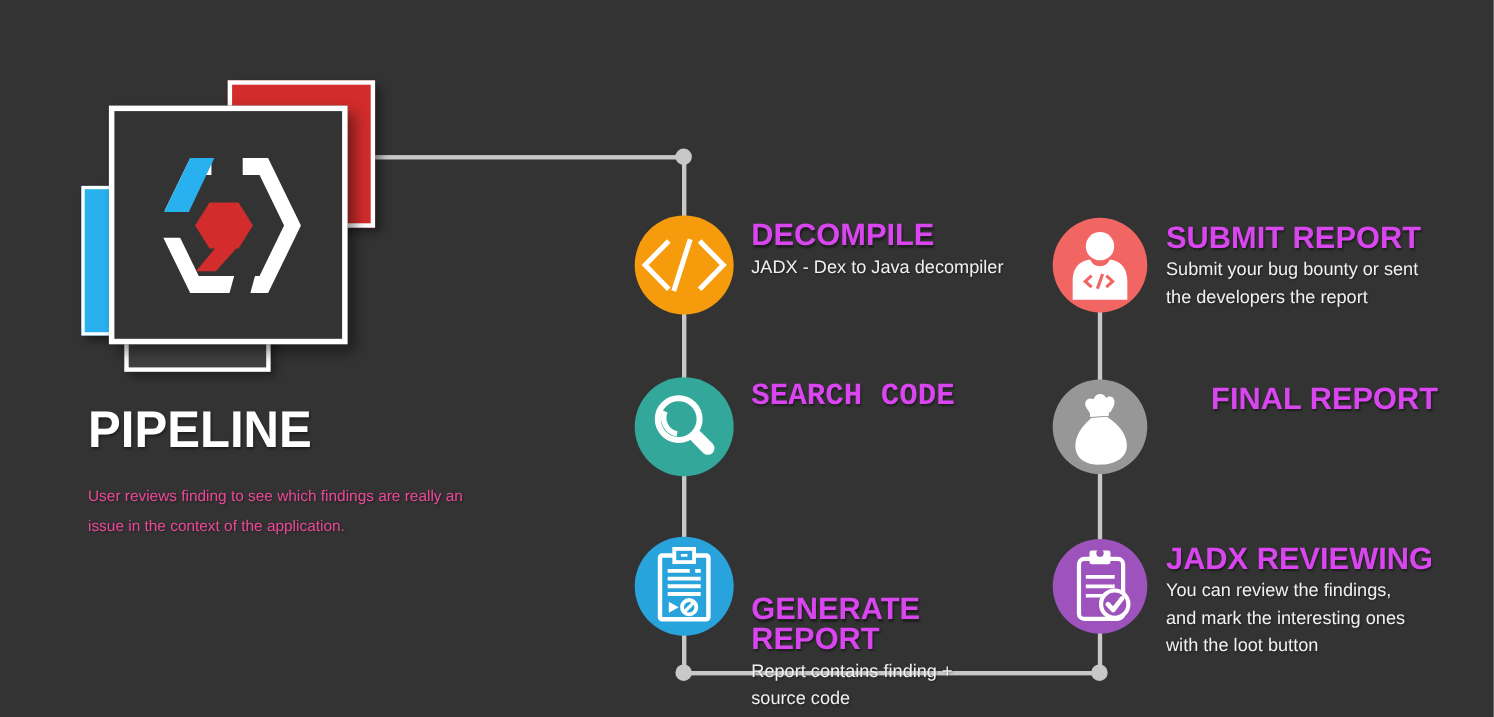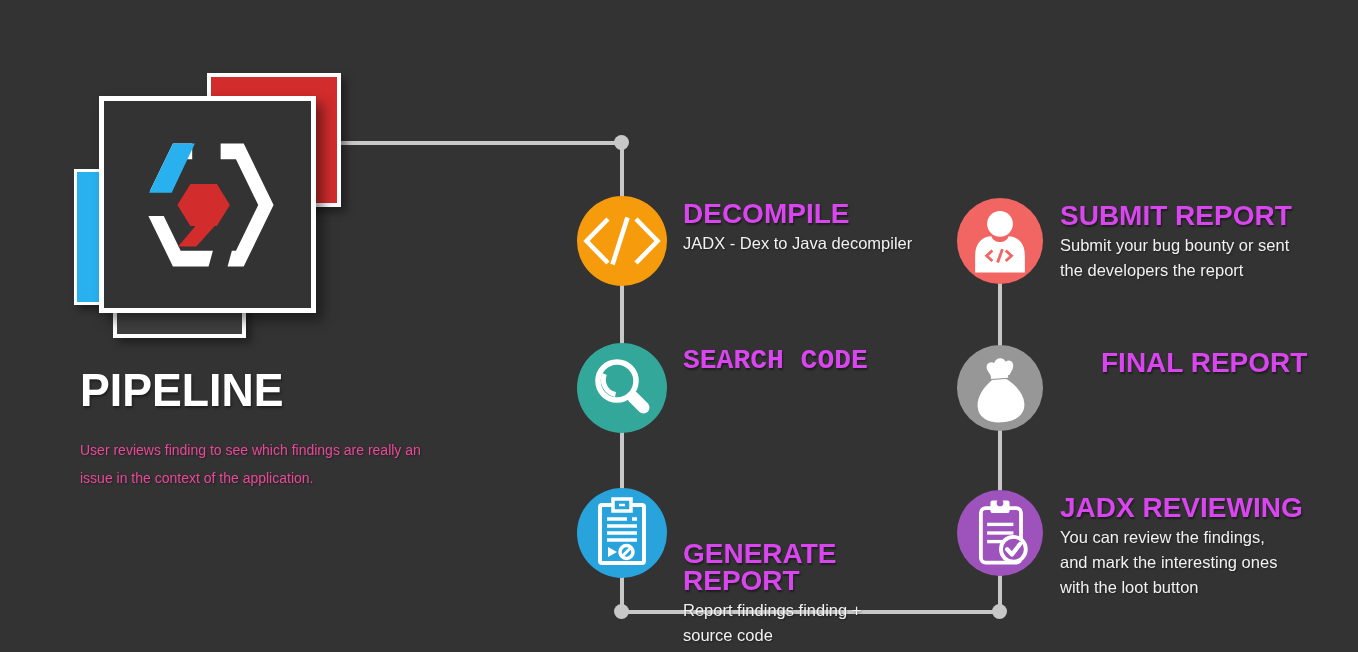--- a/index.html
+++ b/index.html
@@ -109,21 +109,21 @@
         <line x1="30" y1="45" x2="60" y2="45"></line>
         <line x1="30" y1="52" x2="60" y2="52"></line>
       </g>
       <polygon points="31,59 40,64 31,69" fill="#fff"></polygon>
       <circle cx="49.5" cy="64" r="6.5" stroke="#fff" stroke-width="3.5" fill="none"></circle>
       <line x1="44.5" y1="69" x2="54.5" y2="59" stroke="#fff" stroke-width="3"></line>
     </svg>
   </div>
   <div class="step-text" style="left:683px;top:492px;width:250px;margin-top:48px;">
     <div class="step-title">GENERATE REPORT</div>
-    <div class="step-desc">Report findings finding +
+    <div class="step-desc">Report contains finding +
 source code</div>
   </div>
 
   <div class="step-circle c86" style="left: 957px; top: 198px; background-color: rgb(241, 101, 98);">
     <svg width="86" height="86" viewBox="0 0 90 90">
       <circle cx="45" cy="27" r="13.5" fill="#fff"></circle>
       <path d="M19,78 L19,60 C19,46 28,40 36,40 C38,48 52,48 54,40 C62,40 71,46 71,60 L71,78 Z" fill="#fff"></path>
       <g fill="none" stroke-width="3" stroke-linecap="butt" stroke="#F16562">
         <polyline points="37,55 31,60.5 37,66"></polyline>
         <line x1="47.5" y1="53.5" x2="42.5" y2="67.5"></line>

